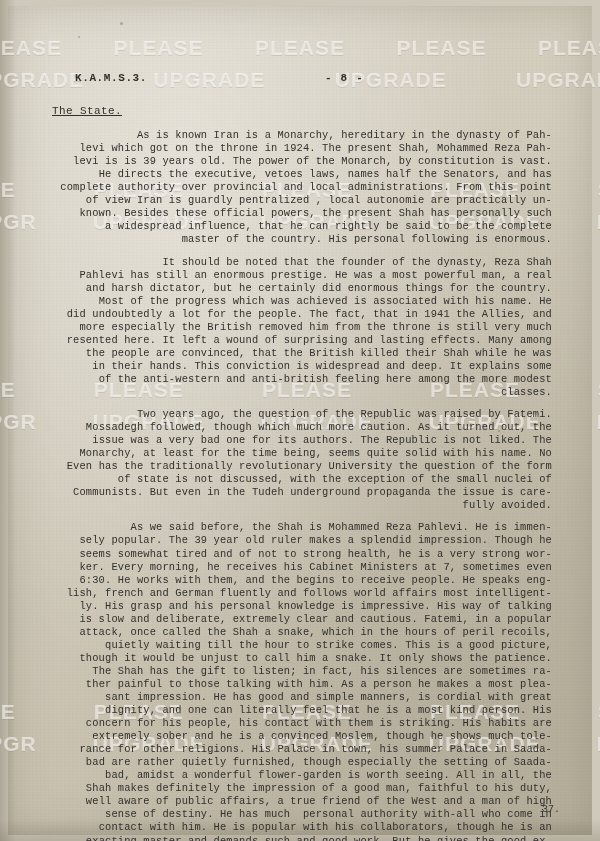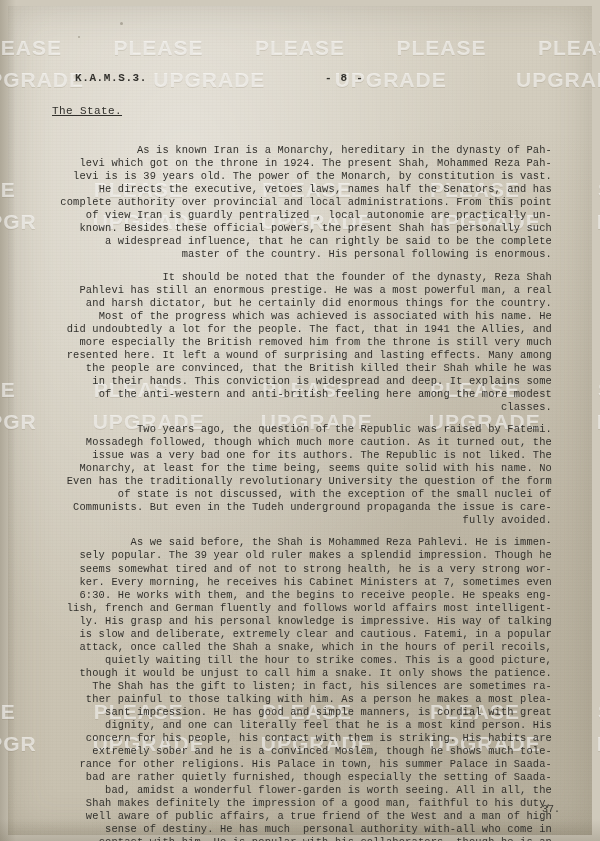--- a/index.html
+++ b/index.html
@@ -95,21 +95,21 @@
   .hdr-classification { }
   .hdr-page {
     margin-left: 178px;
     letter-spacing: 1.2px;
   }
 
   .section-title {
     font-size: 11px;
     text-decoration: underline;
     letter-spacing: 0.4px;
-    margin-bottom: 26px;
+    margin-bottom: 11px;
   }
 
   p.para {
     margin: 0 0 9px 0;
     white-space: pre-wrap;
     text-align: right;
   }
 
   .page-number {
     position: absolute;

